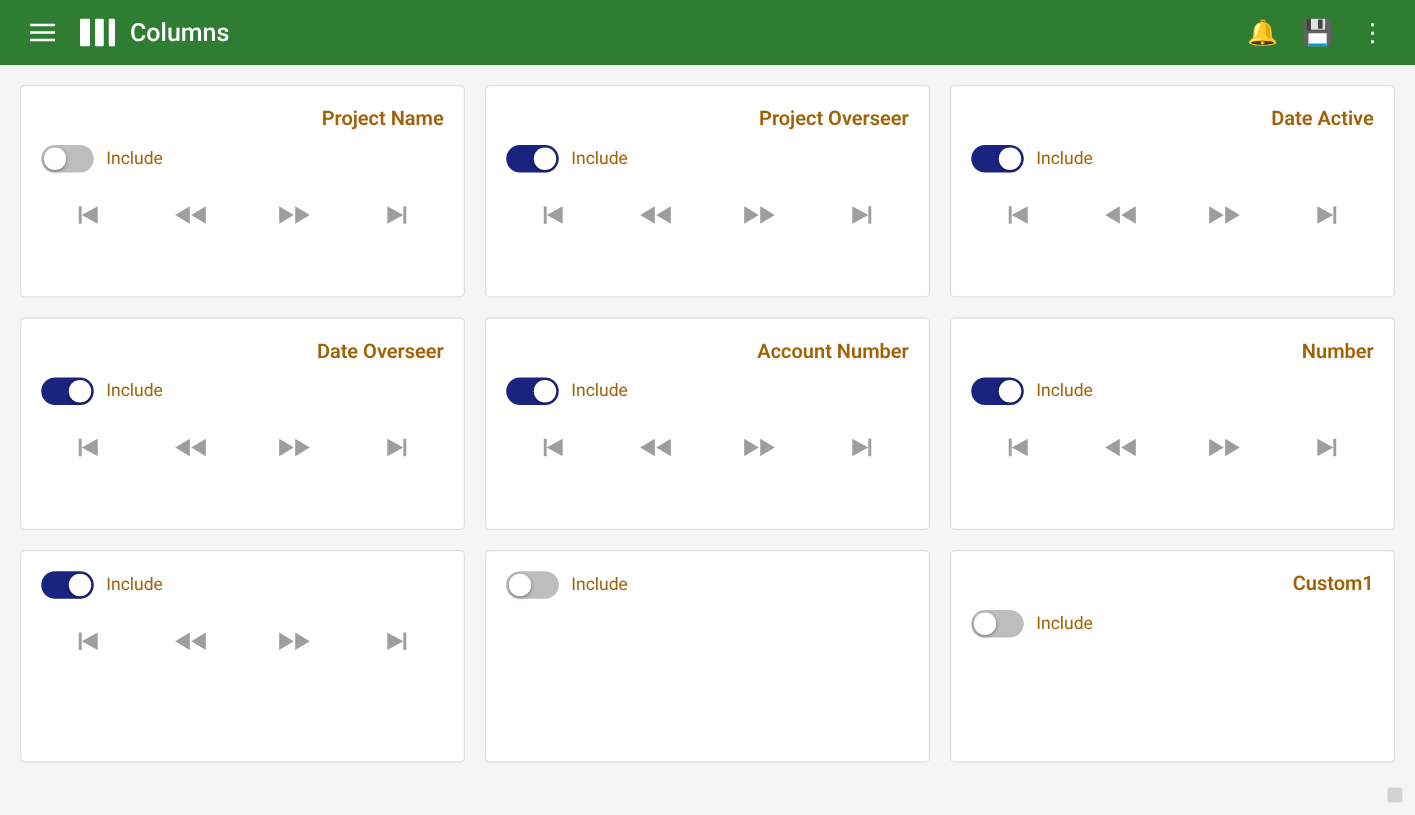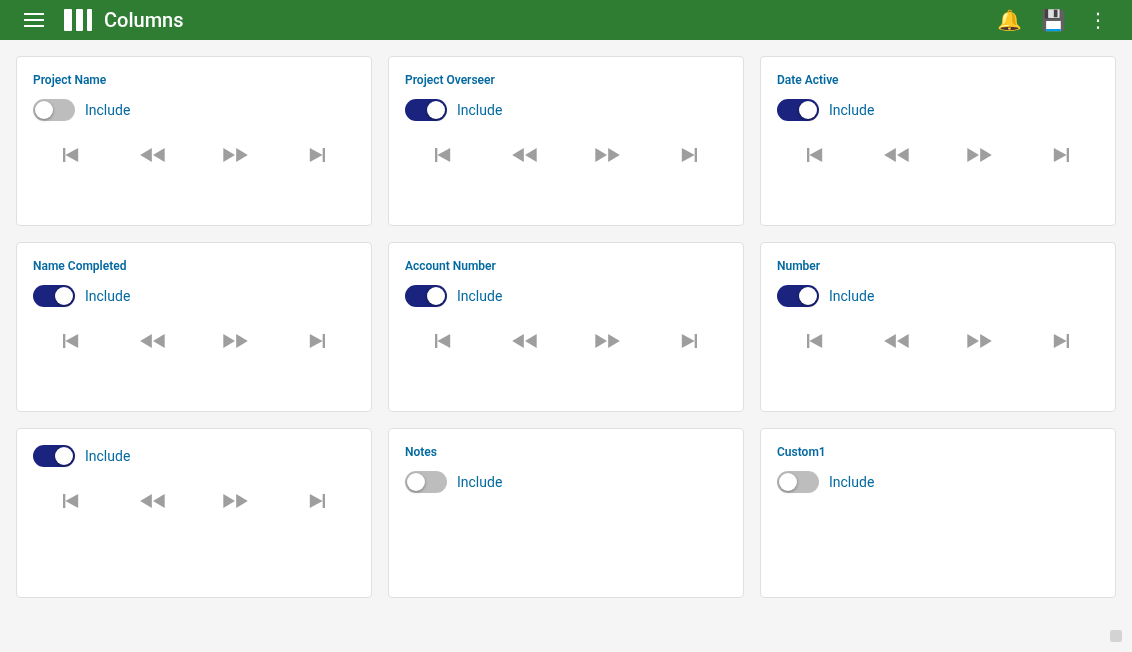--- a/index.html
+++ b/index.html
@@ -2,21 +2,21 @@
 <html><head>
   <meta charset="utf-8">
   <style>
     * { box-sizing: border-box; margin: 0; padding: 0; }
     body { font-family: Roboto, Arial, sans-serif; background: #f5f5f5; min-height: 652px; }
 
     
     .header {
       background: #2e7d32;
       color: white;
-      height: 40px;
+      height: 52px;
       display: flex;
       align-items: center;
       padding: 0 16px;
       gap: 12px;
     }
     .header-title {
       font-size: 20px;
       font-weight: 500;
       flex: 1;
     }
@@ -56,35 +56,36 @@
       border-radius: 4px;
       border: 1px solid #e0e0e0;
       padding: 16px;
       display: flex;
       flex-direction: column;
       gap: 12px;
       min-height: 170px;
     }
 
     .card-title {
-      font-size: 12px;
+      font-size: 16px;
       font-weight: 600;
-      color: #0369a1;
+      color: #a16207;
+      text-align: right;
     }
 
     
     .toggle-row {
       display: flex;
       align-items: center;
       gap: 10px;
     }
 
     .toggle-label {
       font-size: 14px;
-      color: #0369a1;
+      color: #a16207;
     }
 
     
     .toggle-switch {
       position: relative;
       width: 42px;
       height: 22px;
       cursor: pointer;
     }
     .toggle-track {
@@ -301,21 +302,21 @@
         </button>
       <button class="ctrl-btn" title="Skip forward">
           <svg viewBox="0 0 24 24" xmlns="http://www.w3.org/2000/svg">
     <polygon points="18,6 18,18 16,18 16,6"></polygon>
     <polygon points="16,12 5,6 5,18"></polygon>
   </svg>
         </button>
     </div>
   </div>
     <div class="card">
-    <div class="card-title">Name Completed</div>
+    <div class="card-title">Date Overseer</div>
     <div class="toggle-row">
       <div class="toggle-switch toggle-on">
         <div class="toggle-track"></div>
         <div class="toggle-thumb"></div>
       </div>
       <span class="toggle-label">Include</span>
     </div>
 
     <div class="controls-row">
       <button class="ctrl-btn" title="Skip back">
@@ -448,21 +449,20 @@
         </button>
       <button class="ctrl-btn" title="Skip forward">
           <svg viewBox="0 0 24 24" xmlns="http://www.w3.org/2000/svg">
     <polygon points="18,6 18,18 16,18 16,6"></polygon>
     <polygon points="16,12 5,6 5,18"></polygon>
   </svg>
         </button>
     </div>
   </div>
     <div class="card">
-    <div class="card-title">Notes</div>
     <div class="toggle-row">
       <div class="toggle-switch toggle-off">
         <div class="toggle-track"></div>
         <div class="toggle-thumb"></div>
       </div>
       <span class="toggle-label">Include</span>
     </div>
 
   </div>
     <div class="card">

